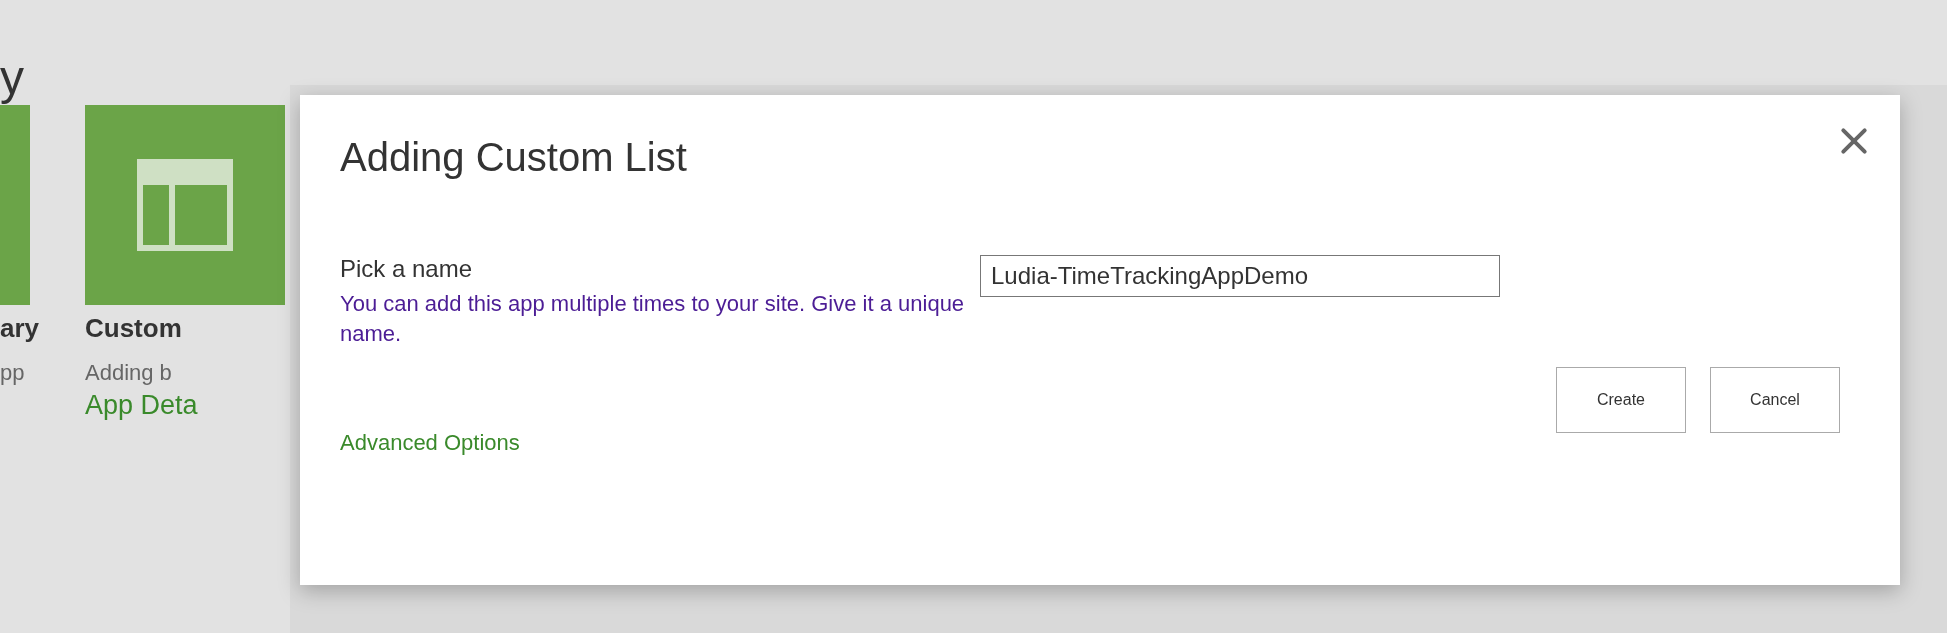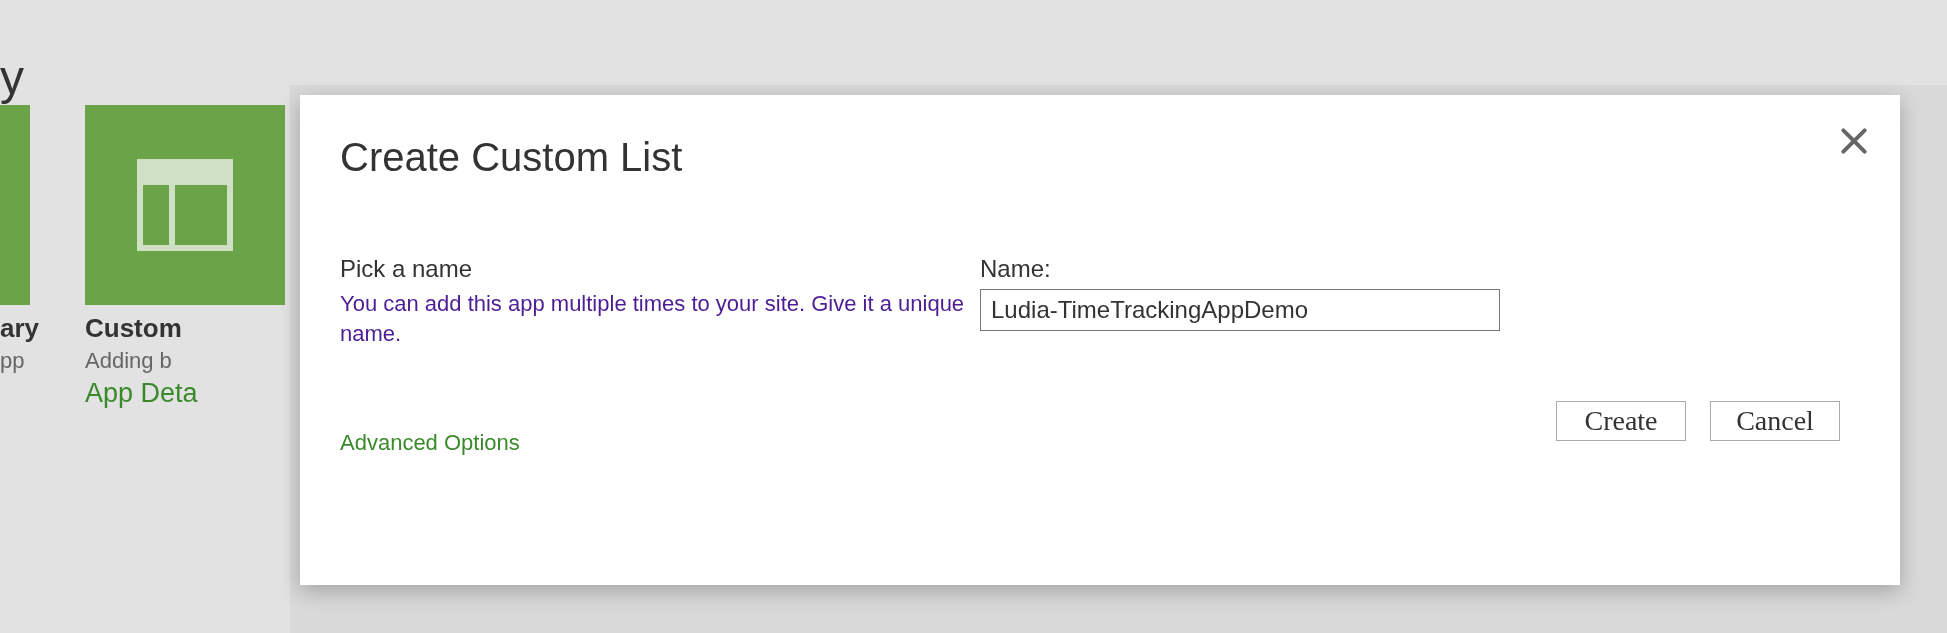--- a/index.html
+++ b/index.html
@@ -83,21 +83,21 @@
     margin-top: 8px;
     font-size: 26px;
     font-weight: 600;
     color: #333;
     white-space: nowrap;
   }
   .tile-sub {
     font-size: 22px;
     color: #666;
     white-space: nowrap;
-    margin-top: 4px;
+    margin-top: 16px;
   }
   .tile-link {
     font-size: 27px;
     color: #3a8a2b;
     white-space: nowrap;
     margin-top: 4px;
   }
 
   
 
@@ -188,25 +188,25 @@
 
   .buttons {
     margin-top: 70px;
     display: flex;
     gap: 24px;
     justify-content: flex-end;
     padding-right: 10px;
   }
   .btn {
     min-width: 130px;
-    height: 40px;
+    height: 66px;
     border: 1px solid #aaa;
     background: #fff;
-    font-size: 28px;
-    font-family: Liberation Serif, serif;
+    font-size: 16px;
+    font-family: Liberation Sans, sans-serif;
     color: #333;
     cursor: pointer;
   }
 </style>
 </head>
 <body>
 
 <div class="page-title-fragment">y</div>
 
 <div class="tile-row">
@@ -224,40 +224,39 @@
     <div class="tile-title">Custom </div>
     <div class="tile-sub">Adding b</div>
     <div class="tile-link">App Deta</div>
   </div>
 </div>
 
 <div class="overlay-shade"></div>
 
 <div class="dialog">
 
-  <div class="dialog-title">Create Custom List</div>
+  <div class="dialog-title">Adding Custom List</div>
 
   <div class="close-btn">
     <span>
       <svg viewBox="0 0 24 24">
           <path d="M4 4 L20 20 M20 4 L4 20" stroke="currentColor" stroke-width="3" fill="none" stroke-linecap="round"></path>
         </svg>
     </span>
   </div>
 
   <div class="dialog-body">
     <div class="left-col">
       <div class="section-heading">Pick a name</div>
       <div class="section-desc">You can add this app multiple times to your site. Give it a unique name.</div>
 
       <a class="adv-link">Advanced Options</a>
     </div>
 
     <div class="right-col">
-      <div class="field-label">Name:</div>
       <input type="text" class="name-input" value="Ludia-TimeTrackingAppDemo" style="">
 
       <div class="buttons">
         <button class="btn">Create</button>
         <button class="btn">Cancel</button>
       </div>
     </div>
   </div>
 </div>
 

